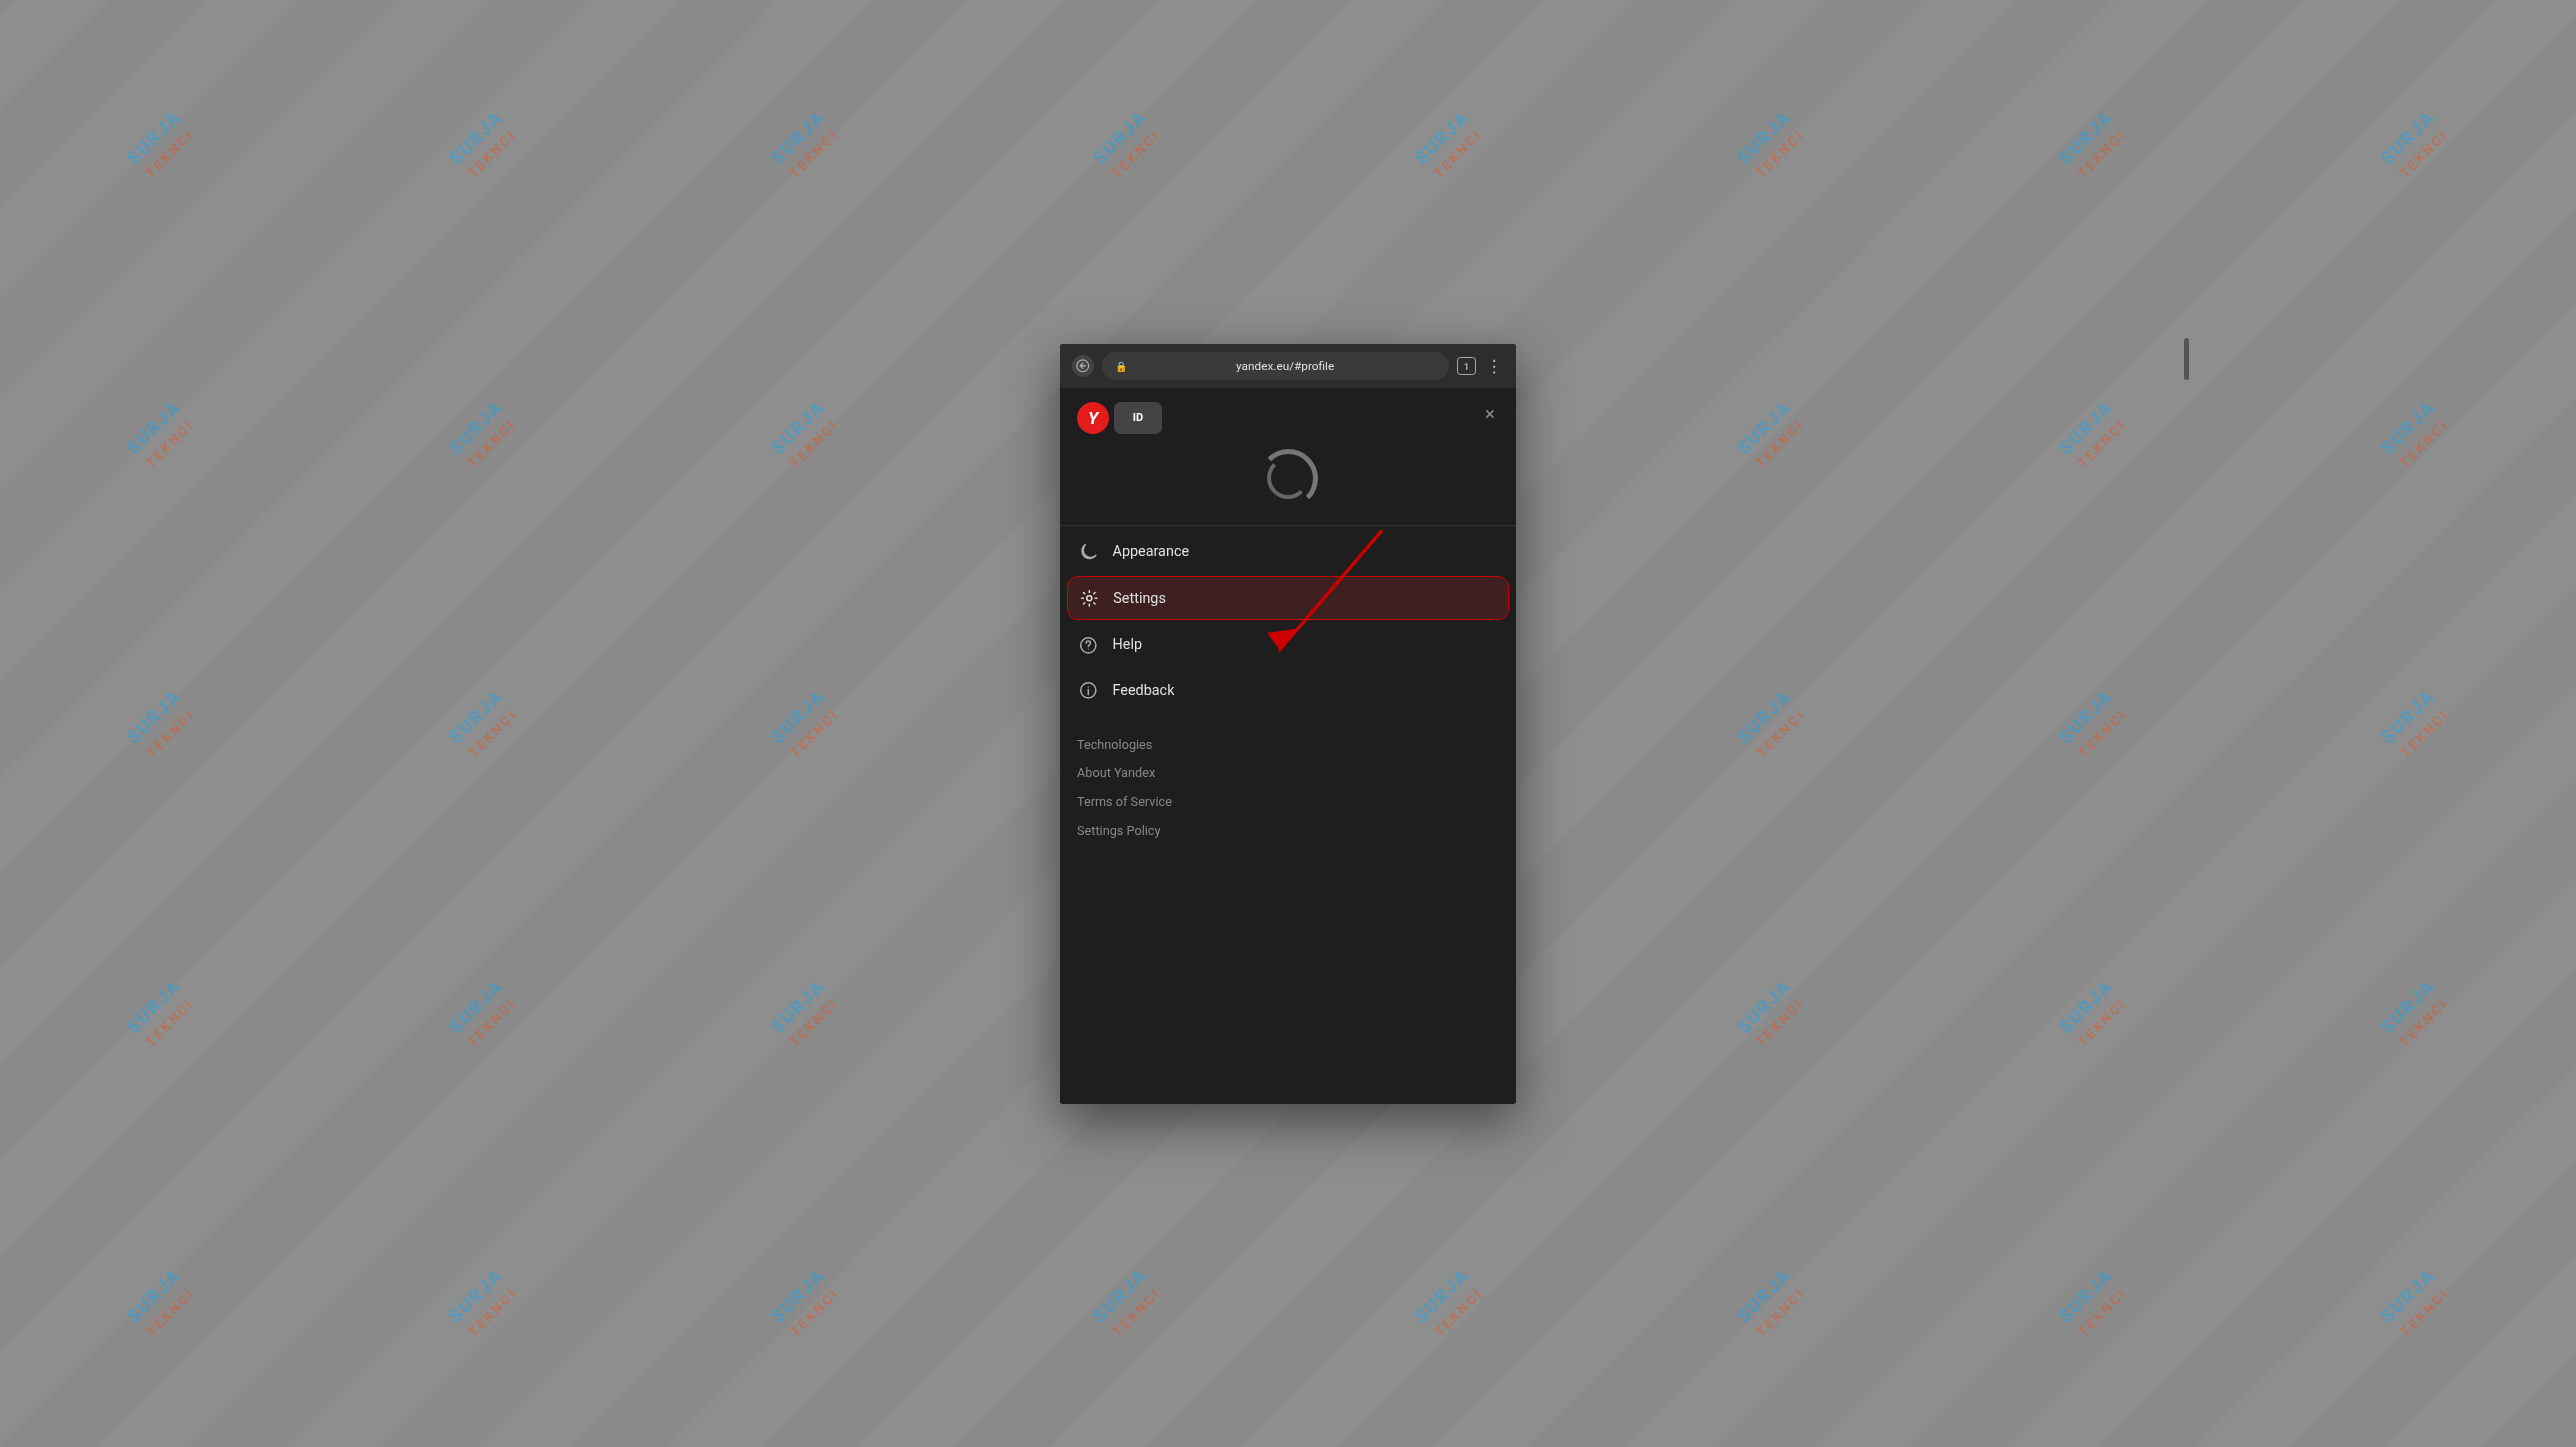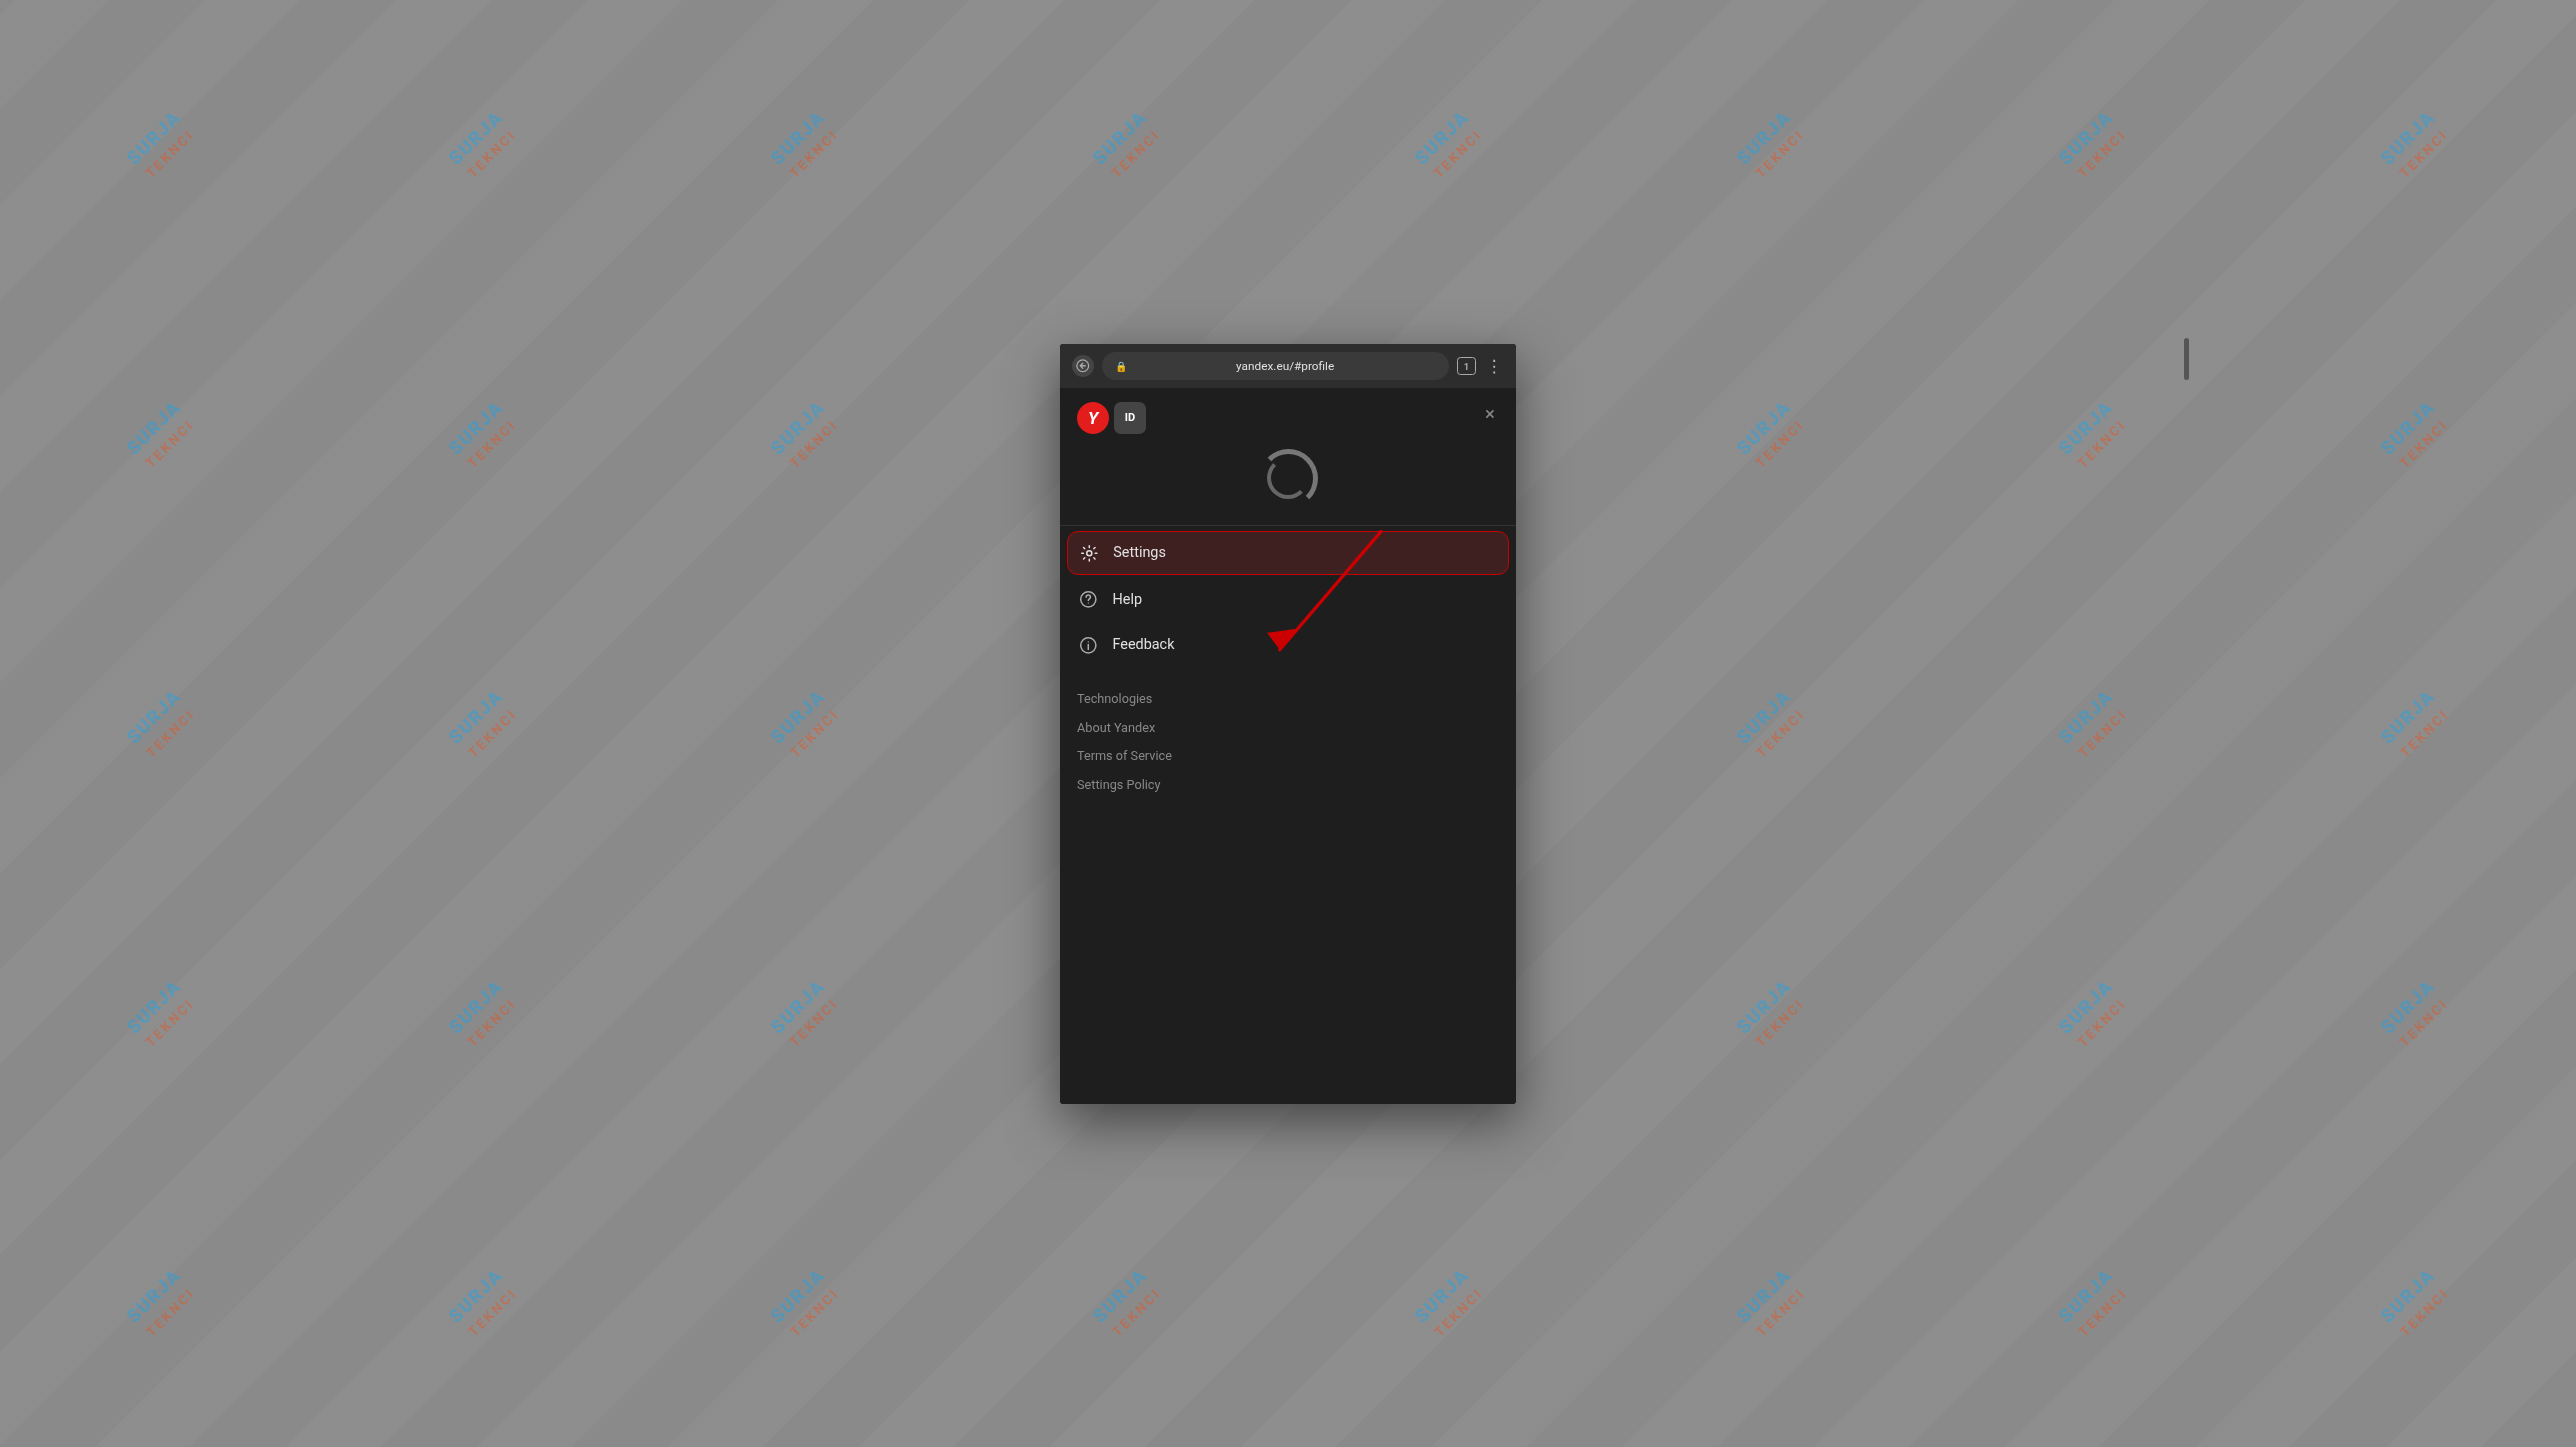--- a/index.html
+++ b/index.html
@@ -173,21 +173,21 @@
       align-items: center;
       justify-content: center;
       color: white;
       font-size: 17px;
       font-weight: bold;
       font-style: italic;
       flex-shrink: 0;
     }
 
     .badge-id {
-      width: 32px;
+      width: 48px;
       height: 32px;
       border-radius: 6.8px;
       background: #444;
       display: flex;
       align-items: center;
       justify-content: center;
       color: white;
       font-size: 11px;
       font-weight: bold;
       flex-shrink: 0;
@@ -530,20 +530,28 @@
       <svg class="red-arrow-svg" viewBox="0 0 220 200" xmlns="http://www.w3.org/2000/svg">
 
         <line x1="180" y1="10" x2="60" y2="150" stroke="#cc0000" stroke-width="4" stroke-linecap="round"></line>
 
         <polygon points="60,150 80,125 45,130" fill="#cc0000"></polygon>
       </svg>
     </div>
 
     <div class="divider"></div>
 
+    <div class="menu-item">
+      <div class="menu-item-icon">
+        <svg width="18.6" height="18.6" viewBox="0 0 22 22" fill="none">
+          <path d="M20 14.5A9 9 0 1 1 7.5 2a7 7 0 0 0 12.5 12.5z" stroke="#aaa" stroke-width="1.8" stroke-linecap="round" stroke-linejoin="round" fill="none"></path>
+        </svg>
+      </div>
+      <span class="menu-item-label">Appearance</span>
+    </div>
 
     <div class="menu-item highlighted">
       <div class="menu-item-icon">
         <svg width="18.6" height="18.6" viewBox="0 0 22 22" fill="none">
           <circle cx="11" cy="11" r="3" stroke="#ddd" stroke-width="1.8"></circle>
           <path d="M11 2v2M11 18v2M2 11h2M18 11h2M4.22 4.22l1.42 1.42M16.36 16.36l1.42 1.42M4.22 17.78l1.42-1.42M16.36 5.64l1.42-1.42" stroke="#ddd" stroke-width="1.8" stroke-linecap="round"></path>
         </svg>
       </div>
       <span class="menu-item-label">Settings</span>
     </div>

